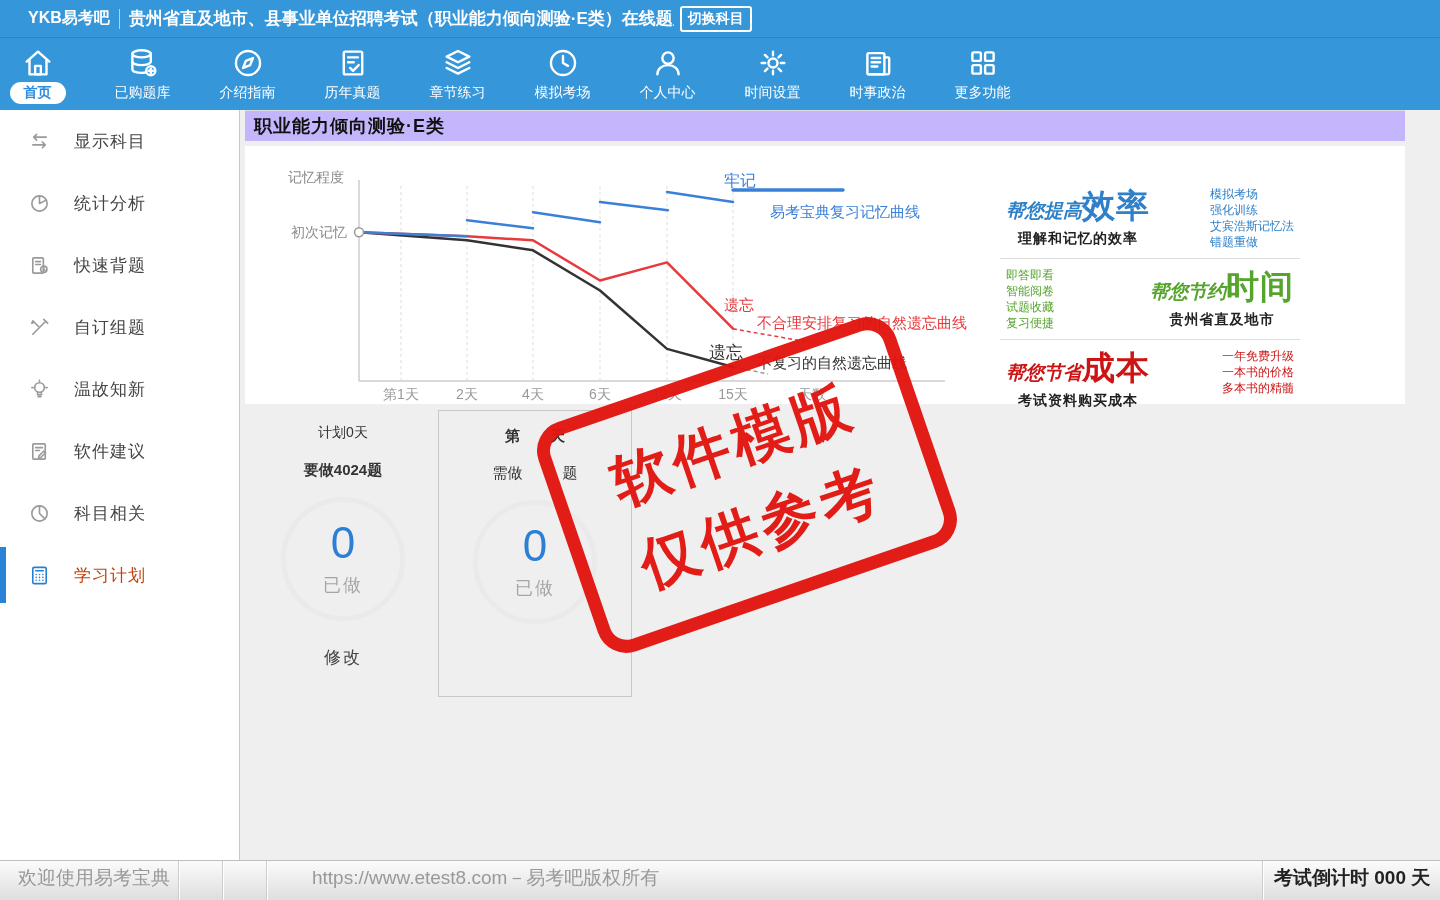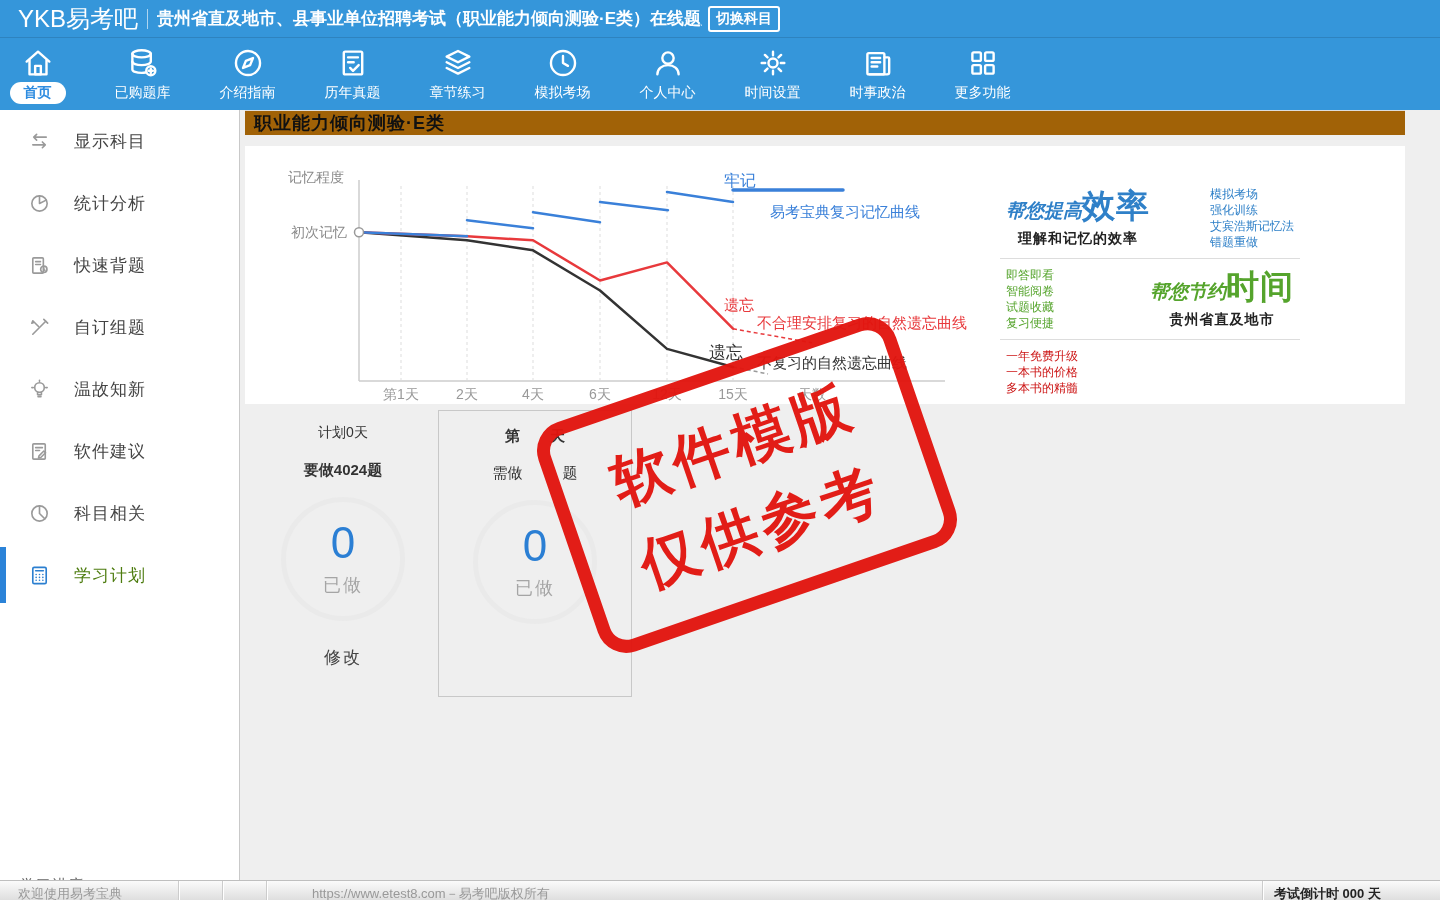--- a/index.html
+++ b/index.html
@@ -2,21 +2,21 @@
 <html><head>
 <meta charset="utf-8">
 <style>
   html,body{margin:0;padding:0;background:#e9e9e9;}
   .app{position:relative;width:1440px;height:900px;overflow:hidden;
        font-family:"Liberation Sans","DejaVu Sans",sans-serif;background:#efefef;}
 
   
   .topbar{position:absolute;left:0;top:0;width:100%;height:37px;background:#3596da;
           display:flex;align-items:center;color:#fff;}
-  .brand{font-size:24px;font-weight:normal;margin-left:18px;white-space:nowrap;}
+  .brand{font-size:16px;font-weight:bold;margin-left:28px;white-space:nowrap;}
   .brand-divider{width:1px;height:20px;background:rgba(255,255,255,.6);margin:0 9px;}
   .win-title{font-size:17px;font-weight:bold;white-space:nowrap;overflow:hidden;max-width:545px;}
   .switch-btn{margin-left:6px;flex:0 0 auto;background:transparent;border:2px solid #fff;border-radius:3px;
               color:#fff;font-size:14px;font-weight:bold;padding:2px 6px;cursor:pointer;
               font-family:inherit;}
 
   
   .toolbar{position:absolute;left:0;top:37px;width:100%;height:73px;background:#3596da;
            box-shadow:inset 0 1px 0 rgba(0,0,0,.12);display:flex;align-items:flex-start;padding-left:5px;box-sizing:border-box;gap:40px;}
   .tb-item{width:65px;display:flex;flex-direction:column;align-items:center;color:#fff;cursor:pointer;padding-top:9px;}
@@ -25,32 +25,32 @@
   .tb-label{font-size:14px;margin-top:4px;white-space:nowrap;}
   .tb-item.active .tb-label{background:#fff;color:#2e8ce0;font-weight:bold;border-radius:11px;padding:2px 14px;margin-top:2px;}
 
   
   .sidebar{position:absolute;left:0;top:110px;width:240px;height:822px;background:#fff;
            border-right:1px solid #c9c9c9;border-bottom:1px solid #c9c9c9;box-sizing:border-box;}
   .sb-item{position:relative;height:62px;display:flex;align-items:center;padding-left:28px;cursor:pointer;color:#444;}
   .sb-icon{width:23px;height:23px;color:#9a9a9a;margin-right:23px;flex:0 0 auto;}
   .sb-icon svg{width:23px;height:23px;display:block;}
   .sb-label{font-size:17px;letter-spacing:1px;}
-  .sb-item.active{color:#4d7c0f;font-family:Liberation Serif, serif;}
+  .sb-item.active{color:#c2410c;font-family:Liberation Serif, serif;}
   .sb-item.active .sb-icon{color:#2b7fd0;}
   .sb-item.active::before{content:"";position:absolute;left:0;top:3px;bottom:3px;width:6px;background:#2b83d8;}
   .sb-progress{position:absolute;left:20px;right:20px;bottom:22px;}
   .sb-progress-row{display:flex;justify-content:space-between;align-items:baseline;}
   .sb-progress-label{font-size:15px;color:#666;letter-spacing:1px;}
   .sb-progress-value{font-size:14px;color:#2e8ce0;}
   .sb-track{margin-top:10px;height:4px;background:#e2e2e2;}
   .sb-fill{height:4px;background:#c7c7c7;}
 
   
-  .title-band{position:absolute;left:245px;top:110px;width:1160px;height:25px;background:#a16207;
+  .title-band{position:absolute;left:245px;top:110px;width:1160px;height:31px;background:#c4b5fd;
               border-top:1px solid #ddd;box-sizing:border-box;display:flex;align-items:center;}
   .section-title{font-size:18px;font-weight:bold;color:#111;margin-left:9px;letter-spacing:1px;}
   .chart-band{position:absolute;left:245px;top:146px;width:1160px;height:258px;background:#fff;}
   .chart-band svg.curves{position:absolute;left:0;top:0;width:1160px;height:258px;}
 
   
   .promo{position:absolute;left:755px;top:32px;width:300px;font-family:inherit;}
   .promo-row{display:flex;justify-content:space-between;padding:6px 6px 8px 6px;}
   .promo-row + .promo-row{border-top:1px solid #ddd;}
   .promo-bigline{white-space:nowrap;}
@@ -78,23 +78,23 @@
   .card2 .pair.l2{margin-top:18px;gap:40px;}
 
   
   .stamp{position:absolute;left:558px;top:364px;width:352px;height:216px;
          border:13px solid #e2150f;border-radius:30px;transform:rotate(-19deg);
          display:flex;flex-direction:column;align-items:center;justify-content:center;
          color:#e2150f;font-weight:bold;font-size:58px;letter-spacing:5px;line-height:1.5;
          opacity:.96;z-index:50;pointer-events:none;}
 
   
-  .statusbar{position:absolute;left:0;bottom:0;width:100%;height:20px;
+  .statusbar{position:absolute;left:0;bottom:0;width:100%;height:40px;
              background:linear-gradient(#fbfbfb,#dedede);border-top:1px solid #bfbfbf;box-sizing:border-box;
-             font-size:13px;color:#999;padding-left:47px;}
+             font-size:19px;color:#999;padding-left:47px;}
   .sb-left{position:absolute;left:18px;top:4px;}
   .sb-div{position:absolute;top:0;bottom:0;width:1px;background:#ccc;box-shadow:1px 0 0 #fff;}
   .sb-url{position:absolute;left:312px;top:4px;width:300px;white-space:nowrap;}
   .sb-count{position:absolute;left:1274px;top:4px;color:#222;font-weight:bold;white-space:nowrap;}
 </style>
 </head>
 <body>
 
 <div class="app">
 
@@ -364,20 +364,26 @@
             <li>复习便捷</li>
           </ul>
         <div>
           <div class="promo-bigline c-green">
             <span class="promo-prefix">帮您节约</span><span class="promo-word">时间</span>
           </div>
           <div class="promo-sub">贵州省直及地市</div>
         </div>
       </div>
       <div class="promo-row">
+        <div>
+          <div class="promo-bigline c-red">
+            <span class="promo-prefix">帮您节省</span><span class="promo-word">成本</span>
+          </div>
+          <div class="promo-sub">考试资料购买成本</div>
+        </div>
         <ul class="promo-list c-red" id="promo-list-2">
             <li>一年免费升级</li>
             <li>一本书的价格</li>
             <li>多本书的精髓</li>
           </ul>
       </div>
     </div>
   </div>
 
   <div class="card1">

